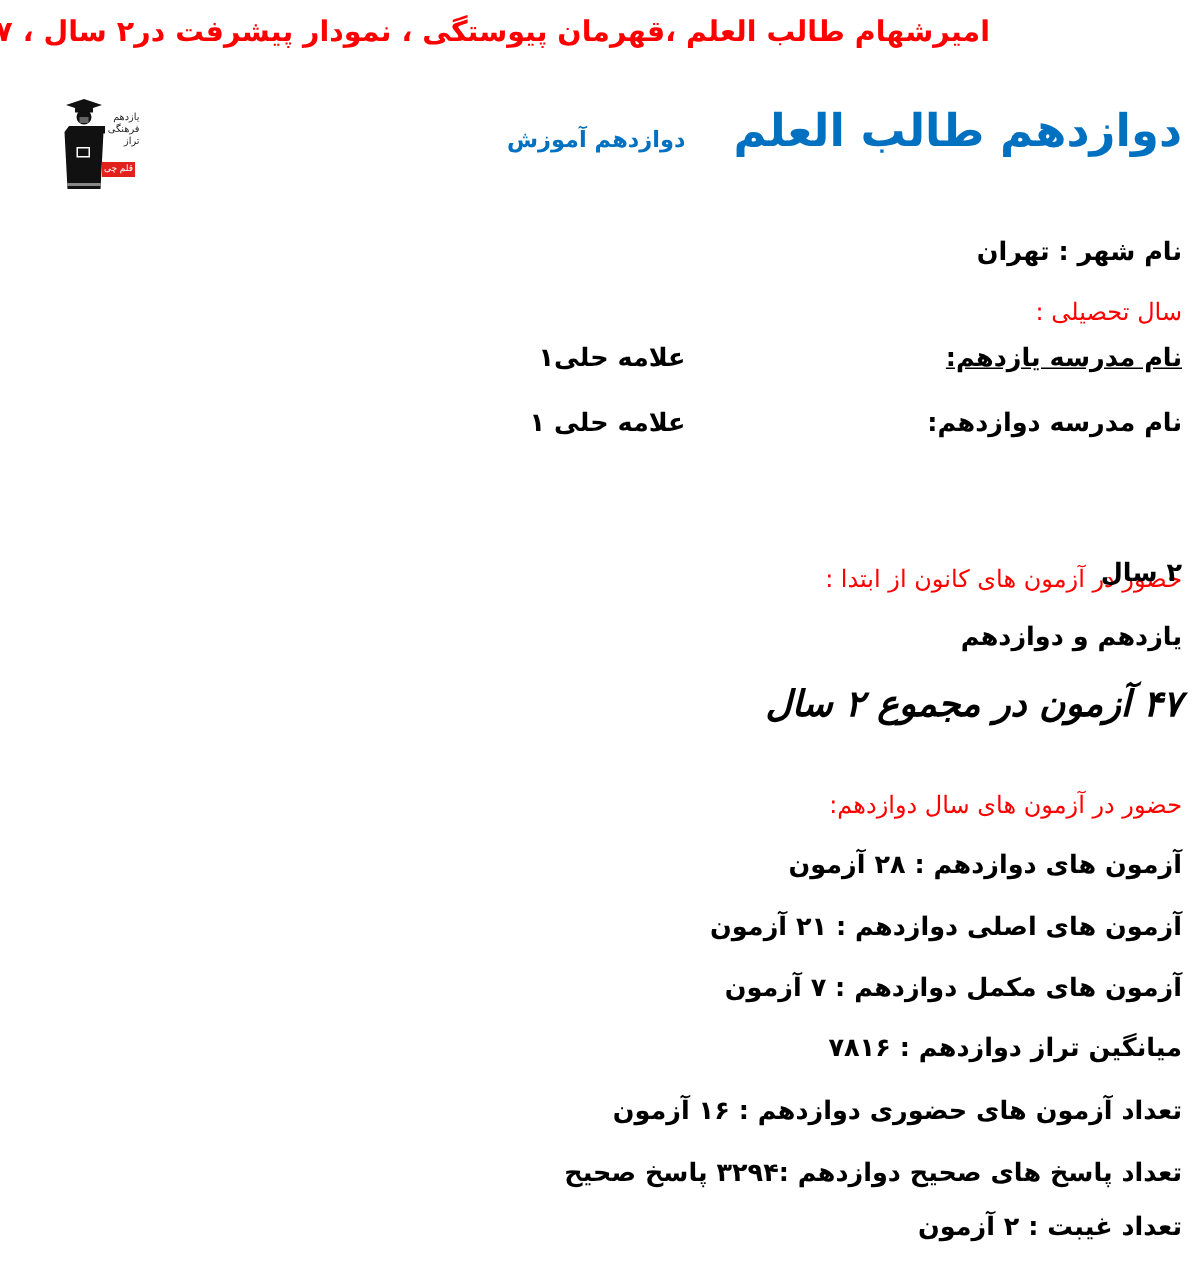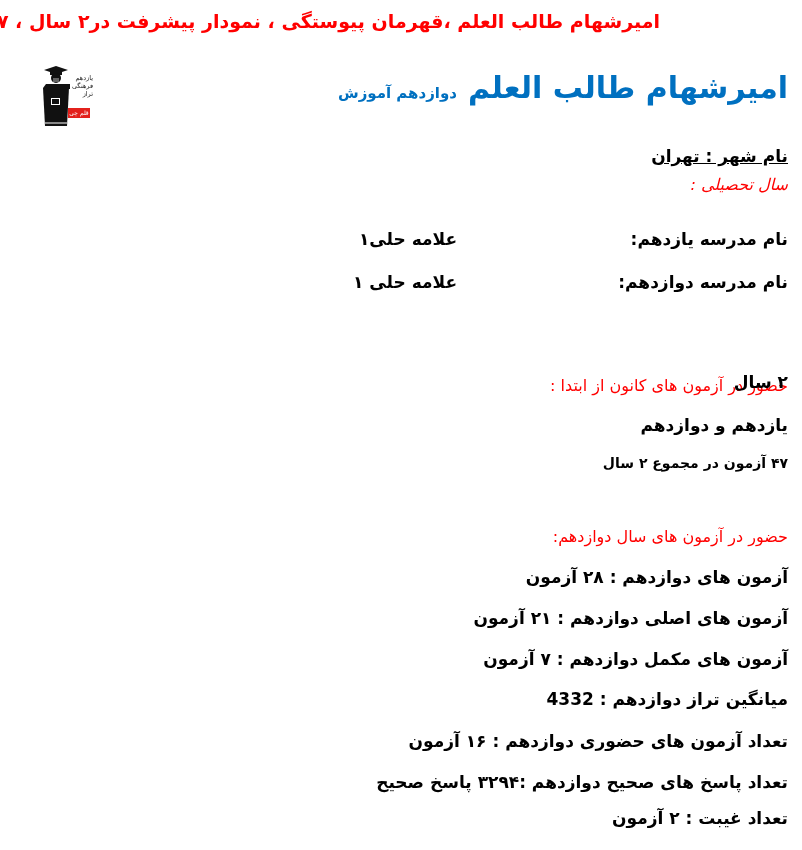--- a/index.html
+++ b/index.html
@@ -118,37 +118,37 @@
     <rect x="5" y="58" width="22" height="2" fill="#fff" opacity="0.5"></rect>
   </svg>
   <div class="logo-text">
     <div>یازدهم</div>
     <div>فرهنگی</div>
     <div>تراز</div>
   </div>
   <div class="logo-badge">قلم چی</div>
 </div>
 
-<div class="abs rtl student-name">امیرشهام طالب العلم</div>
+<div class="abs rtl student-name">دوازدهم طالب العلم</div>
 <div class="abs rtl grade-field">دوازدهم آموزش</div>
 
-<div class="abs rtl line-bold" style="right:14px; top:146px;text-decoration:underline;">نام شهر : تهران</div>
-<div class="abs rtl line-red" style="right:14px; top:175px;font-style:italic;">سال تحصیلی :</div>
+<div class="abs rtl line-bold" style="right:14px; top:158px;">نام شهر : تهران</div>
+<div class="abs rtl line-red" style="right:14px; top:198px;">سال تحصیلی :</div>
 
-<div class="abs rtl line-bold" style="right:14px; top:229px;">نام مدرسه یازدهم:</div>
+<div class="abs rtl line-bold" style="right:14px; top:229px;text-decoration:underline;">نام مدرسه یازدهم:</div>
 <div class="abs rtl value-col" style="right:345px; top:229px;">علامه حلی۱</div>
 
 <div class="abs rtl line-bold" style="right:14px; top:272px;margin-left:35px;">نام مدرسه دوازدهم:</div>
 <div class="abs rtl value-col" style="right:345px; top:272px;">علامه حلی ۱</div>
 
 <div class="abs rtl line-red" style="right:14px; top:333px;margin-top:43px;">حضور در آزمون های کانون از ابتدا :</div>
 <div class="abs rtl line-bold" style="right:14px; top:372px;">۲ سال</div>
 <div class="abs rtl line-bold" style="right:14px; top:415px;text-align:right;">یازدهم و دوازدهم</div>
-<div class="abs rtl line-bold" style="right:14px; top:455px; font-size:14px;">۴۷ آزمون در مجموع ۲ سال</div>
+<div class="abs rtl line-bold" style="right:14px; top:455px; font-size:24px;font-style:italic;">۴۷ آزمون در مجموع ۲ سال</div>
 
 <div class="abs rtl line-red" style="right:14px; top:527px;">حضور در آزمون های سال دوازدهم:</div>
 <div class="abs rtl line-bold" style="right:14px; top:567px;">آزمون های دوازدهم : ۲۸ آزمون</div>
 <div class="abs rtl line-bold" style="right:14px; top:608px;">آزمون های اصلی دوازدهم : ۲۱ آزمون</div>
 <div class="abs rtl line-bold" style="right:14px; top:649px;">آزمون های مکمل دوازدهم : ۷ آزمون</div>
-<div class="abs rtl line-bold" style="right:14px; top:689px;">میانگین تراز دوازدهم : 4332</div>
+<div class="abs rtl line-bold" style="right:14px; top:689px;">میانگین تراز دوازدهم : ۷۸۱۶</div>
 <div class="abs rtl line-bold" style="right:14px; top:731px;">تعداد آزمون های حضوری دوازدهم : ۱۶ آزمون</div>
 <div class="abs rtl line-bold" style="right:14px; top:772px;">تعداد پاسخ های صحیح دوازدهم :۳۲۹۴ پاسخ صحیح</div>
 <div class="abs rtl line-bold" style="right:14px; top:808px;">تعداد غیبت : ۲ آزمون</div>
 
 </body></html>

